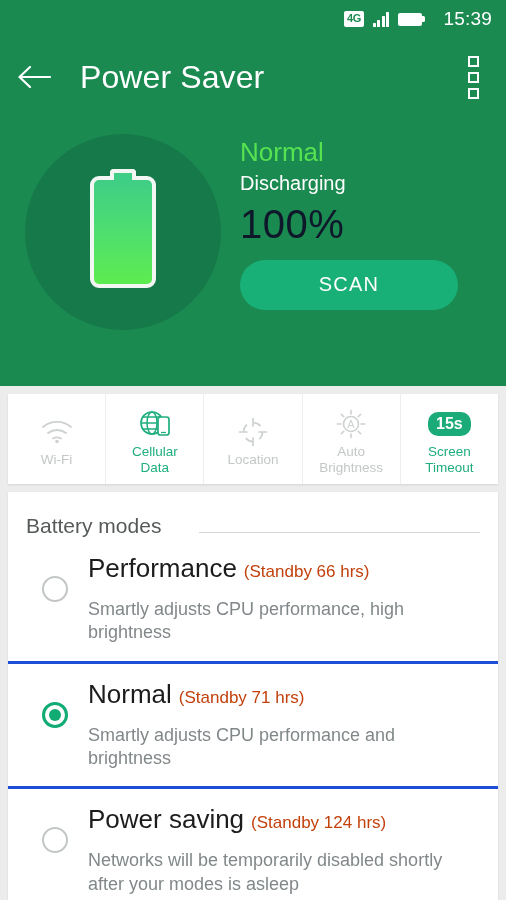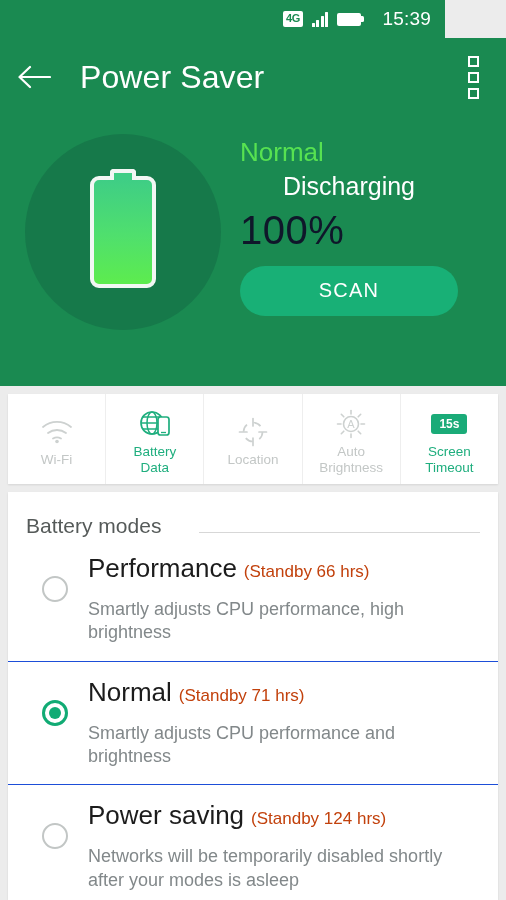--- a/index.html
+++ b/index.html
@@ -19,21 +19,21 @@
     width: 506px;
     height: 900px;
     background: #ececec;
     overflow: hidden;
   }
 
   
   .statusbar {
     position: absolute;
     top: 0; left: 0;
-    width: 445px;
+    width: 506px;
     height: 38px;
     background: #1a8a51;
     display: flex;
     align-items: center;
     justify-content: flex-end;
     padding-right: 14px;
     box-sizing: border-box;
   }
   .sb-item { display: flex; align-items: center; margin-left: 9px; }
   .net-badge {
@@ -158,25 +158,24 @@
     width: 240px;
   }
   .hero-status {
     color: #57e251;
     font-size: 26px;
     font-weight: 400;
     line-height: 1.1;
   }
   .hero-charging {
     color: #ffffff;
-    font-size: 25px;
+    font-size: 20px;
     font-weight: 400;
     line-height: 1.25;
     margin-top: 4px;
-    margin-left: 43px;
   }
   .hero-percent {
     color: #0f172a;
     font-size: 40px;
     font-weight: 300;
     line-height: 1.1;
     margin-top: 6px;
     letter-spacing: 0.5px;
   }
   .scan-btn {
@@ -221,24 +220,24 @@
     margin-top: 3px;
     font-size: 13.5px;
     text-align: center;
     line-height: 1.18;
     color: #c3c7c6;
   }
   .toggle.on .toggle-label { color: #1fae7e; }
   .timeout-badge {
     background: #1aab78;
     color: #ffffff;
-    font-size: 12px;
+    font-size: 16px;
     font-weight: bold;
     padding: 4px 8px;
-    border-radius: 3px;
+    border-radius: 10px;
     line-height: 1;
   }
 
   
   .modes-card {
     position: absolute;
     top: 492px; left: 8px;
     width: 490px;
     height: 408px;
     background: #ffffff;
@@ -262,21 +261,21 @@
     flex: 1;
     height: 1px;
     background: #d7d7d7;
     margin-left: 14px;
     margin-top: 12px;
   }
   .mode-row {
     display: flex;
     align-items: flex-start;
     padding: 16px 20px 16px 16px;
-    border-bottom: 1px solid #1d4ed8;
+    border-bottom: 3px solid #1d4ed8;
     cursor: pointer;
   }
   .mode-row:last-child { border-bottom: none; }
   .radio {
     flex: none;
     width: 26px; height: 26px;
     border-radius: 50%;
     border: 2px solid #c2c6c5;
     box-sizing: border-box;
     margin: 22px 20px 0 18px;
@@ -389,21 +388,21 @@
       <div class="toggle-icon">
         <svg width="34" height="32" viewBox="0 0 34 32">
           <circle cx="14" cy="15" r="11" fill="none" stroke="#1fae7e" stroke-width="1.7"></circle>
           <ellipse cx="14" cy="15" rx="5" ry="11" fill="none" stroke="#1fae7e" stroke-width="1.5"></ellipse>
           <path d="M3 15 H25 M5 9 H23 M5 21 H23" fill="none" stroke="#1fae7e" stroke-width="1.4"></path>
           <rect x="20" y="9" width="11" height="18" rx="2.5" fill="#ffffff" stroke="#1fae7e" stroke-width="1.7"></rect>
           <line x1="23" y1="24.5" x2="28" y2="24.5" stroke="#1fae7e" stroke-width="1.3"></line>
         </svg>
       </div>
       <div class="toggle-label">
-        <span>Battery</span><br>
+        <span>Cellular</span><br>
         <span>Data</span>
       </div>
     </div>
 
     <div class="toggle">
       <div class="toggle-icon">
         <svg width="32" height="32" viewBox="0 0 32 32">
           <circle cx="16" cy="16" r="9.5" fill="none" stroke="#cdd1d0" stroke-width="1.7" stroke-dasharray="8 7"></circle>
           <line x1="16" y1="2.5" x2="16" y2="10" stroke="#cdd1d0" stroke-width="1.7" stroke-linecap="round"></line>
           <line x1="16" y1="22" x2="16" y2="29.5" stroke="#cdd1d0" stroke-width="1.7" stroke-linecap="round"></line>

